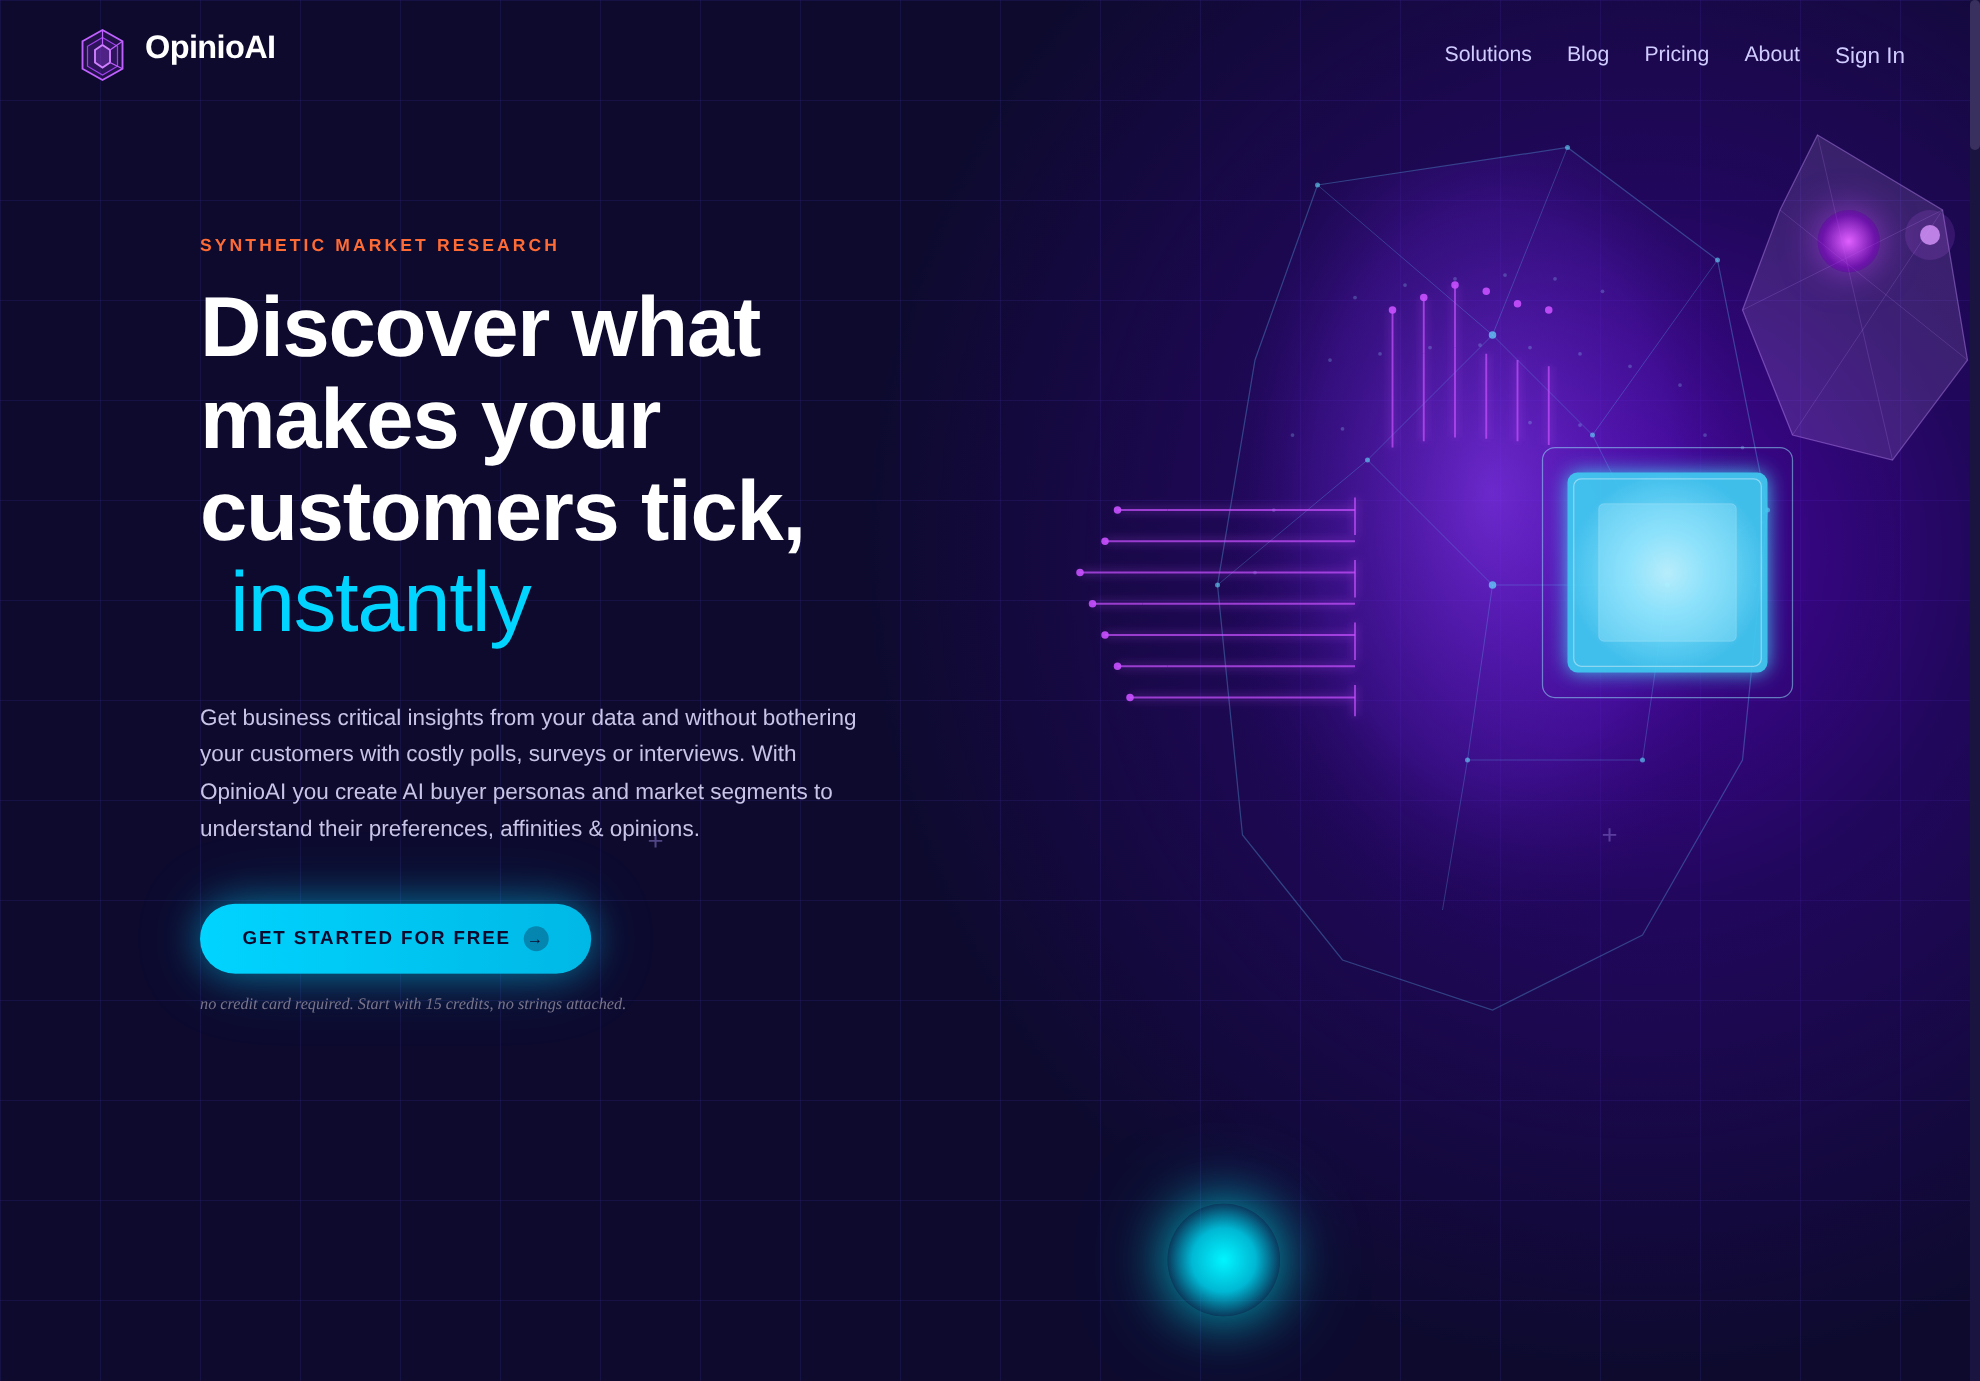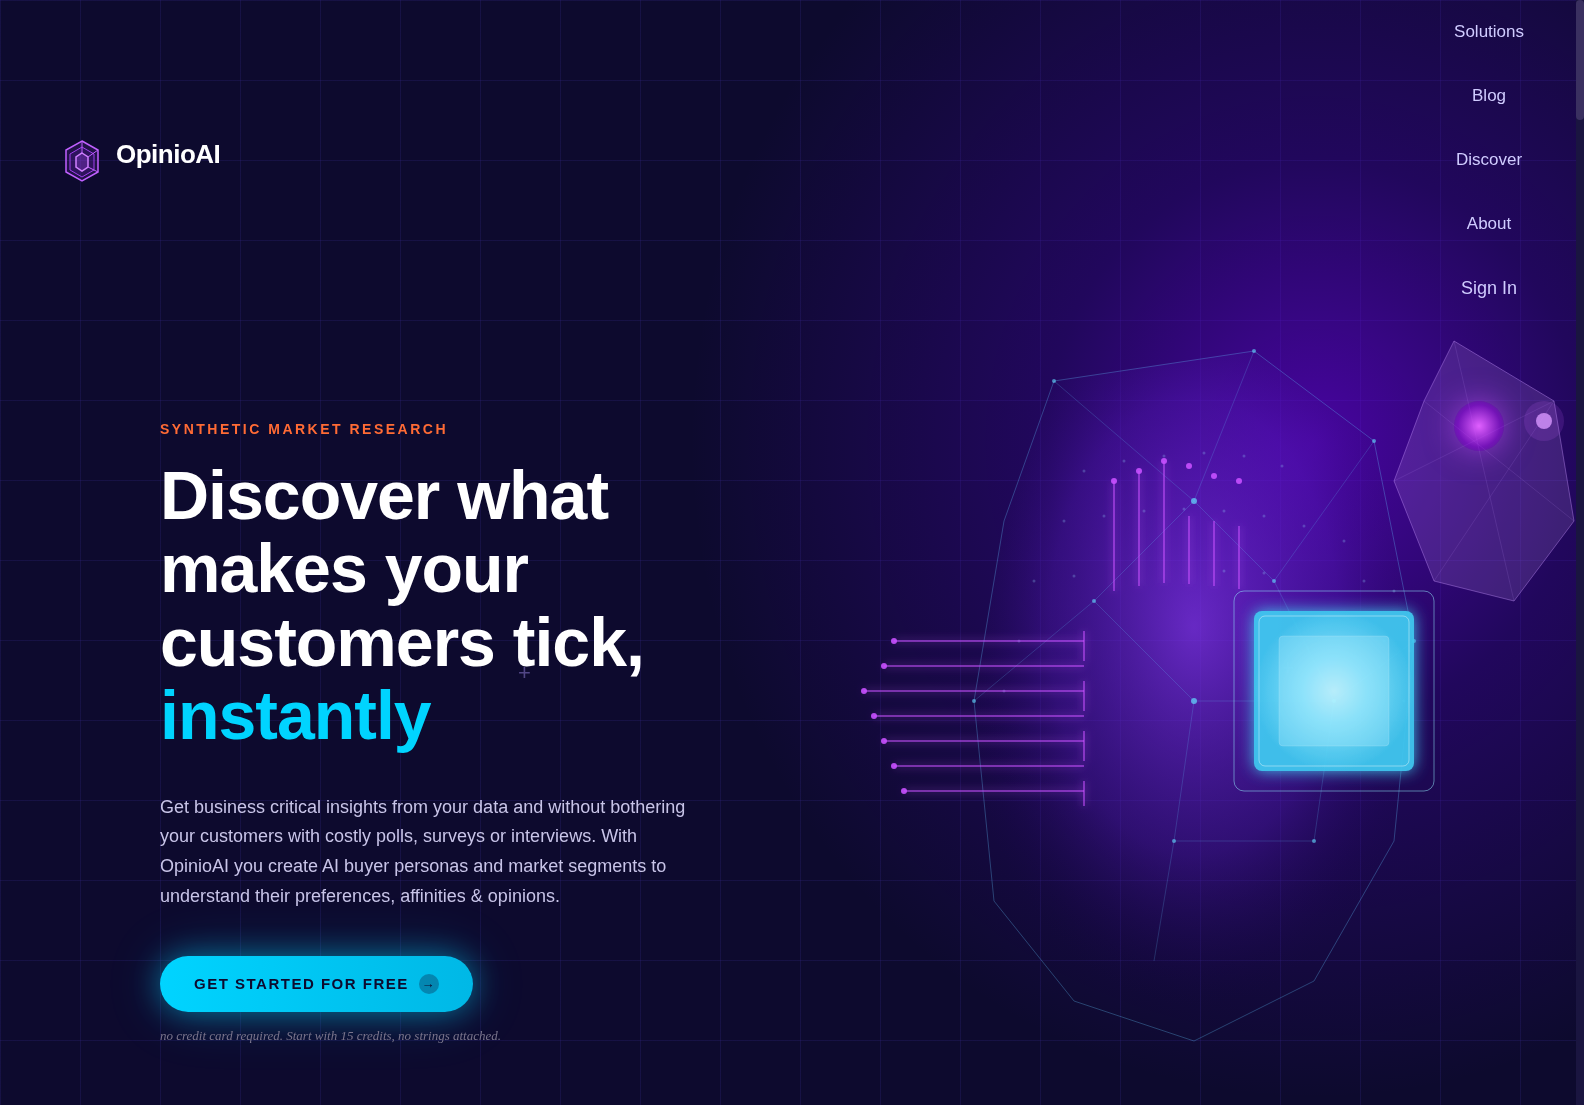--- a/index.html
+++ b/index.html
@@ -63,23 +63,22 @@
 
     .logo-text {
       color: #ffffff;
       font-size: 26px;
       font-weight: 700;
       letter-spacing: -0.5px;
     }
 
     .nav-links {
       display: flex;
-      align-items: center;
-      gap: 44px;
-      flex-direction: column;
+      align-items: flex-start;
+      gap: 28px;
     }
 
     .nav-link {
       color: #d0ccff;
       font-size: 17px;
       font-weight: 500;
       text-decoration: none;
       cursor: pointer;
       transition: color 0.2s;
     }
@@ -121,23 +120,24 @@
       font-size: 68px;
       font-weight: 900;
       line-height: 1.08;
       margin-bottom: 20px;
       letter-spacing: -1px;
     }
 
     .hero-title-accent {
       color: #00d4ff;
       font-size: 68px;
-      font-weight: 700;
+      font-weight: 400;
       line-height: 1.08;
       letter-spacing: -1px;
+      padding-left: 24px;
     }
 
     .hero-description {
       color: #c8c4e8;
       font-size: 18px;
       line-height: 1.65;
       max-width: 540px;
       margin-bottom: 44px;
       margin-top: 40px;
     }
@@ -265,21 +265,21 @@
       <line x1="22" y1="2" x2="22" y2="14" stroke="#c060ff" stroke-width="1"></line>
       <line x1="38" y1="11" x2="28" y2="18" stroke="#c060ff" stroke-width="1"></line>
       <line x1="38" y1="33" x2="28" y2="28" stroke="#c060ff" stroke-width="1"></line>
     </svg>
     <span class="logo-text">OpinioAI</span>
   </div>
 
   <div class="nav-links">
     <a class="nav-link">Solutions</a>
     <a class="nav-link">Blog</a>
-    <a class="nav-link">Discover</a>
+    <a class="nav-link">Pricing</a>
     <a class="nav-link">About</a>
     <span class="nav-signin">Sign In</span>
   </div>
 </nav>
 
 <section class="hero">
   <div class="hero-content">
     <div class="hero-label">SYNTHETIC MARKET RESEARCH</div>
 
     <h1 class="hero-title">

